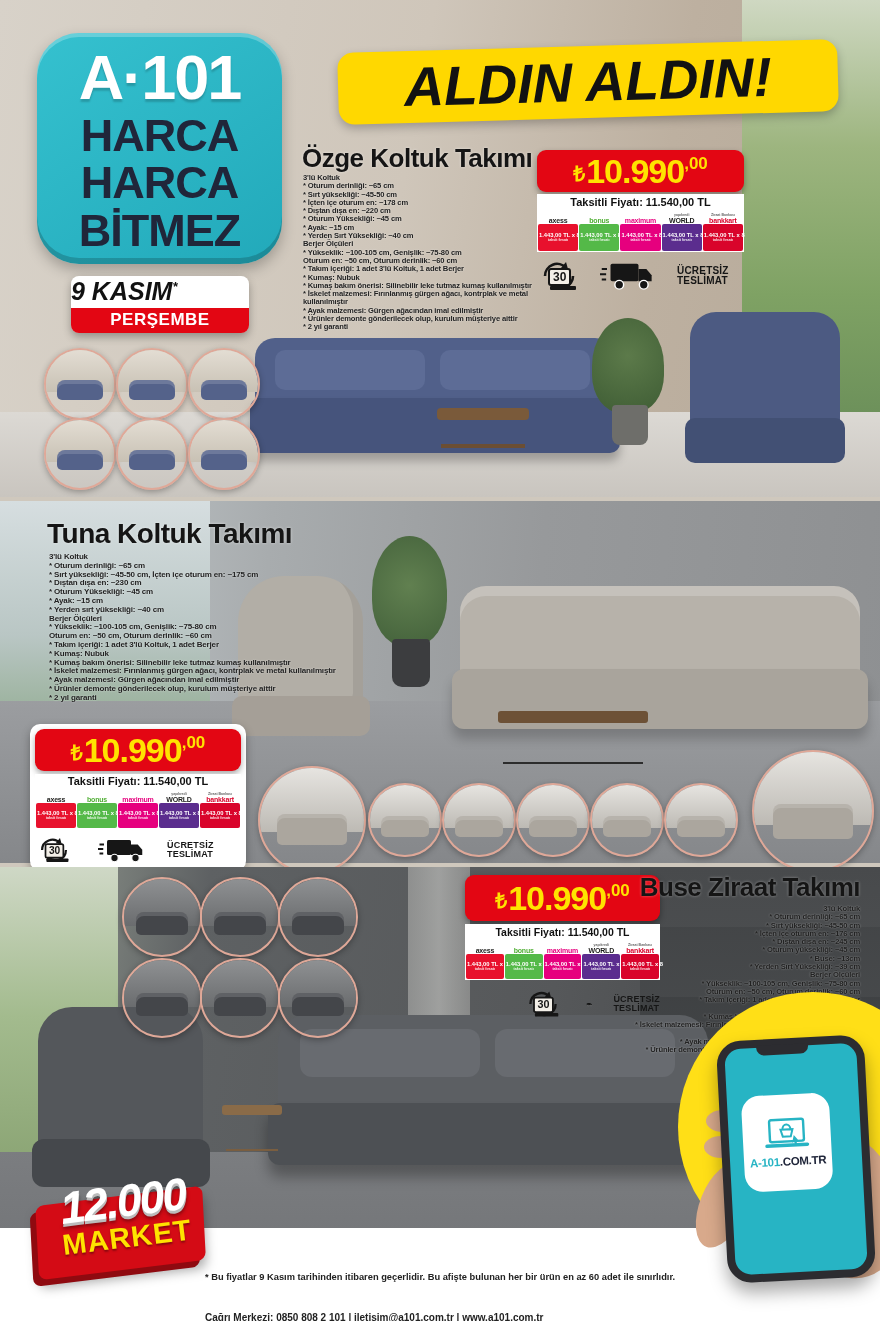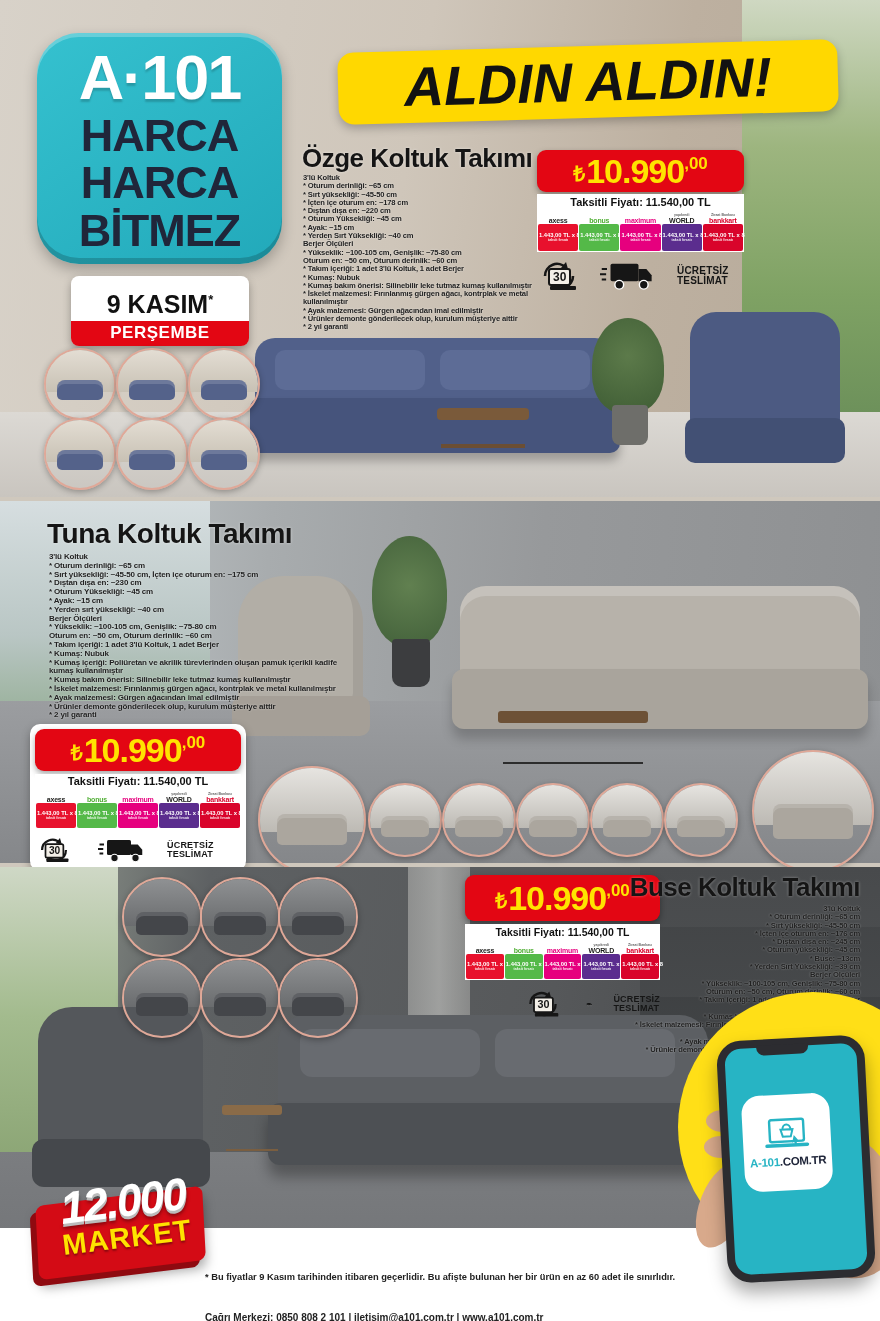--- a/index.html
+++ b/index.html
@@ -13,21 +13,21 @@
   .scene3{top:867px;height:454px;background:linear-gradient(100deg,#9aa296 0%,#5e6163 22%,#56585a 60%,#3f4143 100%);}
   .shape{position:absolute;}
 
   
   .logo-box{position:absolute;left:37px;top:33px;width:245px;height:231px;background:linear-gradient(145deg,#35c1cf,#22a9ba);
             border-radius:42px;box-shadow:inset 0 -6px 0 rgba(0,0,0,.18), inset 0 4px 0 rgba(255,255,255,.25), 0 6px 14px rgba(0,0,0,.25);
             display:flex;flex-direction:column;align-items:center;justify-content:center;text-align:center;}
   .logo-a101{color:#fff;font-weight:900;font-size:63px;letter-spacing:-2px;line-height:1;text-shadow:0 3px 2px rgba(0,0,0,.18);}
   .logo-slogan{color:#20263a;font-weight:900;font-size:45px;line-height:.92;letter-spacing:-1px;margin-top:6px;}
   .date-badge{position:absolute;left:71px;top:276px;width:178px;border-radius:8px;overflow:hidden;box-shadow:0 4px 8px rgba(0,0,0,.3);}
-  .date-top{background:#fff;color:#111;font-weight:900;font-size:25px;text-align:center;padding:14px 0 2px;}
+  .date-top{background:#fff;color:#111;font-weight:900;font-size:25px;text-align:left;padding:1px 0 2px;font-style:italic;}
   .date-top sup{font-size:13px;}
   .date-bottom{background:#e30613;color:#fff;font-weight:900;font-size:17px;text-align:center;padding:2px 0 3px;letter-spacing:.5px;}
 
   
   .top-banner{position:absolute;left:338px;top:46px;width:500px;height:72px;background:#ffd800;border-radius:16px;
               transform:rotate(-1.6deg);display:flex;align-items:center;justify-content:center;
               box-shadow:0 4px 10px rgba(0,0,0,.25);}
   .top-banner span{font-style:italic;font-weight:900;font-size:55px;color:#121212;letter-spacing:0px;white-space:nowrap;}
 
   
@@ -267,21 +267,20 @@
       <div class="spec-line">* Sırt yüksekliği: ~45-50 cm, İçten içe oturum en: ~175 cm</div>
       <div class="spec-line">* Dıştan dışa en: ~230 cm</div>
       <div class="spec-line">* Oturum Yüksekliği: ~45 cm</div>
       <div class="spec-line">* Ayak: ~15 cm</div>
       <div class="spec-line">* Yerden sırt yüksekliği: ~40 cm</div>
       <div class="spec-line">Berjer Ölçüleri</div>
       <div class="spec-line">* Yükseklik: ~100-105 cm, Genişlik: ~75-80 cm</div>
       <div class="spec-line">Oturum en: ~50 cm, Oturum derinlik: ~60 cm</div>
       <div class="spec-line">* Takım içeriği: 1 adet 3'lü Koltuk, 1 adet Berjer</div>
       <div class="spec-line">* Kumaş: Nubuk</div>
-      <div class="spec-line">* Kumaş içeriği: Poliüretan ve akrilik türevlerinden oluşan pamuk içerikli kadife kumaş kullanılmıştır</div>
       <div class="spec-line">* Kumaş bakım önerisi: Silinebilir leke tutmaz kumaş kullanılmıştır</div>
       <div class="spec-line">* İskelet malzemesi: Fırınlanmış gürgen ağacı, kontrplak ve metal kullanılmıştır</div>
       <div class="spec-line">* Ayak malzemesi: Gürgen ağacından imal edilmiştir</div>
       <div class="spec-line">* Ürünler demonte gönderilecek olup, kurulum müşteriye aittir</div>
       <div class="spec-line">* 2 yıl garanti</div>
     </div>
 
   <div class="offer" style="left:30px;top:724px;width:216px;background:#fff;border-radius:10px;padding:5px;box-sizing:border-box;box-shadow:0 4px 10px rgba(0,0,0,.3);">
     <div class="price-box" style="height:42px;margin-bottom:3px;">
       <span class="price-cur">₺</span>
@@ -465,21 +464,21 @@
           <circle cx="22" cy="28" r="5" fill="#161616" stroke="#fff" stroke-width="1.6"></circle>
           <circle cx="50" cy="28" r="5" fill="#161616" stroke="#fff" stroke-width="1.6"></circle>
         </svg>
       <div class="deliver-label" style="font-size:9px;line-height:9px;color:#161616;">
         <div>ÜCRETSİZ</div>
         <div>TESLİMAT</div>
       </div>
     </div>
   </div>
 
-  <div class="prod-title" style="left:585px;top:872px;width:275px;font-size:26px;text-align:right;text-shadow:0 0 3px rgba(255,255,255,.4);">Buse Koltuk Takımı</div>
+  <div class="prod-title" style="left:585px;top:872px;width:275px;font-size:26px;text-align:right;text-shadow:0 0 3px rgba(255,255,255,.4);">Buse Ziraat Takımı</div>
   <div class="specs right" style="left:595px;top:905px;width:265px;text-shadow:0 0 2px rgba(255,255,255,.45);">
       <div class="spec-line">3'lü Koltuk</div>
       <div class="spec-line">* Oturum derinliği: ~65 cm</div>
       <div class="spec-line">* Sırt yüksekliği: ~45-50 cm</div>
       <div class="spec-line">* İçten içe oturum en: ~176 cm</div>
       <div class="spec-line">* Dıştan dışa en: ~245 cm</div>
       <div class="spec-line">* Oturum yüksekliği: ~45 cm</div>
       <div class="spec-line">* Buse: ~13cm</div>
       <div class="spec-line">* Yerden Sırt Yüksekliği: ~39 cm</div>
       <div class="spec-line">Berjer Ölçüleri</div>

